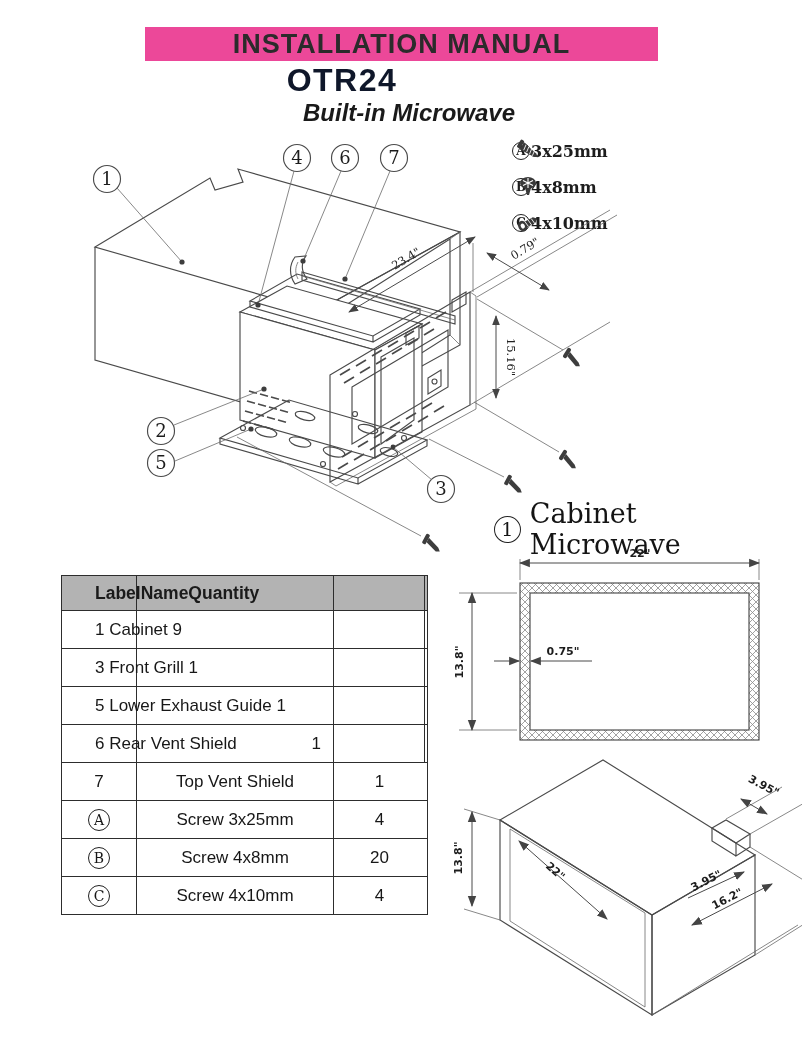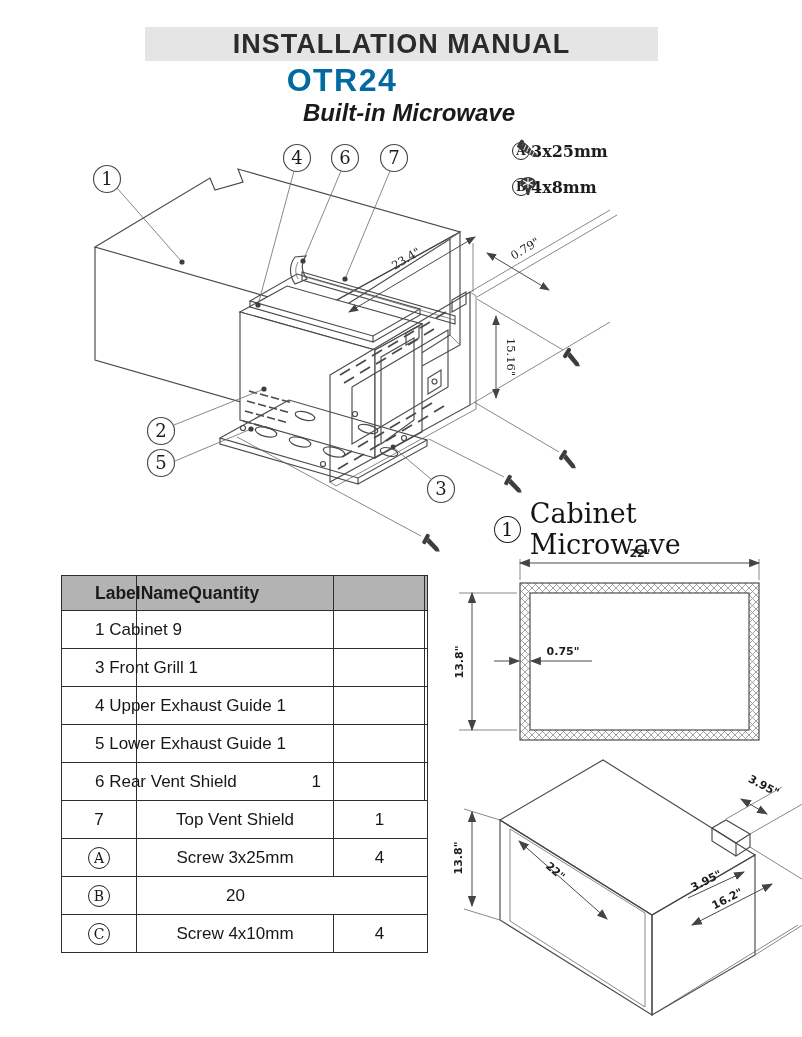--- a/index.html
+++ b/index.html
@@ -2,24 +2,24 @@
 <html><head>
 <meta charset="utf-8">
 <style>
   * { margin:0; padding:0; box-sizing:border-box; }
   html,body { width:802px; height:1037px; background:#fff; overflow:hidden;
               font-family:"Liberation Sans", sans-serif; }
   #page { position:relative; width:802px; height:1037px; background:#fff; }
 
   
   .banner { position:absolute; left:145px; top:27px; width:513px; height:34px;
-            background:#e5e5e5; display:flex; align-items:center; justify-content:center;
+            background:#ec4899; display:flex; align-items:center; justify-content:center;
             color:#2b2b2b; font-size:27px; font-weight:bold; letter-spacing:1px; }
   .model  { position:absolute; left:0; top:62px; width:684px; text-align:center;
-            font-size:32px; font-weight:bold; letter-spacing:1.5px; color:#0369a1; }
+            font-size:32px; font-weight:bold; letter-spacing:1.5px; color:#0f172a; }
   .subtitle{ position:absolute; left:8px; top:99px; width:802px; text-align:center;
             font-size:24px; font-weight:bold; font-style:italic; color:#1a1a1a; }
 
   
   .legend { position:absolute; left:512px; top:138px; width:200px; }
   .legend-row { display:flex; align-items:center; height:26px; margin-bottom:10px; }
   .legend-icon { width:40px; height:26px; flex:0 0 40px; }
   .legend-label { font-family:"DejaVu Serif", serif; font-size:16px; font-weight:bold;
                   color:#1d1d1d; display:flex; align-items:center; }
   .clg { display:inline-flex; align-items:center; justify-content:center;
@@ -93,20 +93,34 @@
           <ellipse cx="16" cy="9" rx="8" ry="6"></ellipse>
           <path d="M13,14 h6 l-2,7 h-2 Z"></path>
           <path d="M11,6.5 l10,5 M21,6.5 l-10,5 M16,4 v10" stroke="#fff" stroke-width="1.1"></path>
         </g>
       </svg>
       <span class="legend-label">
         <span class="clg">B</span>
         <span>4x8mm</span>
       </span>
     </div>
+    <div class="legend-row">
+      <svg class="legend-icon" viewBox="0 0 40 26">
+        <g fill="#3a3a3a" transform="translate(9,17) rotate(-28)">
+          <path d="M2,-3 L15,-3 L18,0 L15,3 L2,3 Z"></path>
+          <ellipse cx="2" cy="0" rx="4.5" ry="5.5"></ellipse>
+          <ellipse cx="2" cy="0" rx="2" ry="2.6" fill="#fff"></ellipse>
+          <path d="M6,-3 l0.8,6 M9.5,-3 l0.8,6 M13,-2.6 l0.7,5.4" stroke="#fff" stroke-width="0.8"></path>
+        </g>
+      </svg>
+      <span class="legend-label">
+        <span class="clg">C</span>
+        <span>4x10mm</span>
+      </span>
+    </div>
   </div>
 
   <svg style="left:55px; top:135px;" width="550" height="425" viewBox="55 135 550 425">
     <defs>
       <marker id="arrM" viewBox="0 0 10 10" refX="9" refY="5" markerWidth="10" markerHeight="10" orient="auto-start-reverse">
         <path d="M0,1.2 L10,5 L0,8.8 Z" fill="#444"></path>
       </marker>
       <g id="scrw">
         <rect x="-2" y="-5.5" width="4" height="11" rx="1.5" fill="#3d3d3d"></rect>
         <path d="M2,-2.5 L15,2 L18,4.5 L14.5,6.5 L2,2.5 Z" fill="#3d3d3d"></path>
@@ -337,26 +351,20 @@
     <div class="trow">
       <div class="cell"></div>
         <div class="cell"></div>
         <div class="cell"></div>
       <div class="overlay">3 Front Grill 1</div>
     </div>
     <div class="trow">
       <div class="cell"></div>
         <div class="cell"></div>
         <div class="cell"></div>
-      <div class="overlay">4 Upper Exhaust  Guide 1</div>
-    </div>
-    <div class="trow">
-      <div class="cell"></div>
-        <div class="cell"></div>
-        <div class="cell"></div>
       <div class="overlay">5 Lower Exhaust Guide 1</div>
     </div>
 
     <div class="trow">
       <div class="cell"></div>
         <div class="cell"></div>
         <div class="cell"></div>
       <div class="overlay r6">
         <span>6 Rear Vent Shield</span>
         <span>1</span>
@@ -372,20 +380,21 @@
       <div class="cell">
           <span class="circ">A</span>
         </div>
       <div class="cell">Screw 3x25mm</div>
       <div class="cell">4</div>
     </div>
     <div class="trow">
       <div class="cell">
           <span class="circ">B</span>
         </div>
+      <div class="cell">Screw 4x8mm</div>
       <div class="cell">20</div>
     </div>
     <div class="trow">
       <div class="cell">
           <span class="circ">C</span>
         </div>
       <div class="cell">Screw 4x10mm</div>
       <div class="cell">4</div>
     </div>
   </div>

